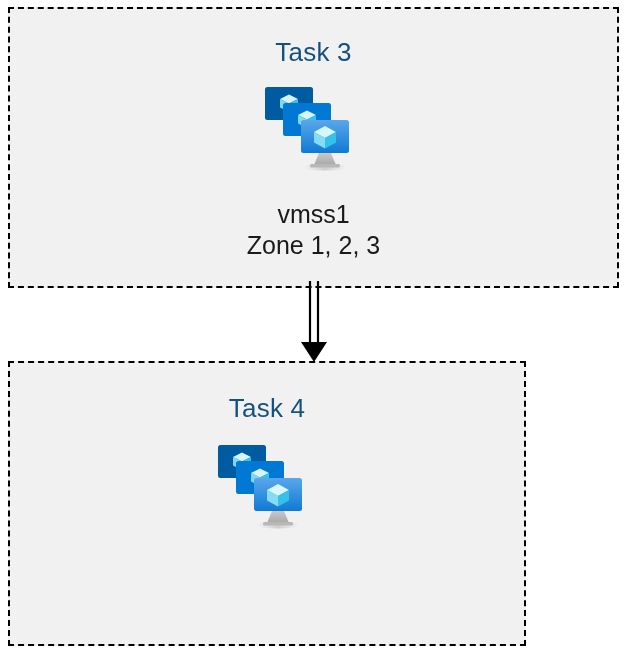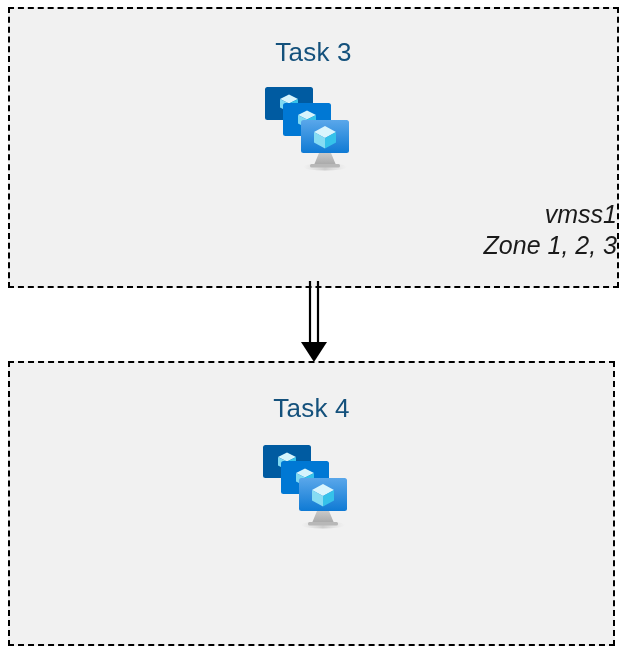--- a/index.html
+++ b/index.html
@@ -35,43 +35,42 @@
   }
   #box-task-3 {
     left: 8px;
     top: 7px;
     width: 611px;
     height: 281px;
   }
   #box-task-4 {
     left: 8px;
     top: 361px;
-    width: 607px;
+    width: 518px;
     height: 285px;
   }
 
   .task-title {
     color: #14517c;
     font-size: 26px;
     line-height: 1;
     letter-spacing: 0.2px;
     text-align: center;
     width: 100%;
   }
   #box-task-3 .task-title { margin-top: 30px; }
   #box-task-4 .task-title { margin-top: 32px; }
 
   .task-caption {
     color: #1a1a1a;
     font-size: 25px;
     line-height: 1.25;
-    text-align: right;
+    text-align: center;
     width: 100%;
     white-space: pre-line;
-    font-style: italic;
   }
   #box-task-3 .task-caption { margin-top: 18px; }
   #box-task-4 .task-caption { margin-top: 30px; }
 
   
   .vmss-icon {
     width: 110px;
     height: 100px;
     display: block;
   }

